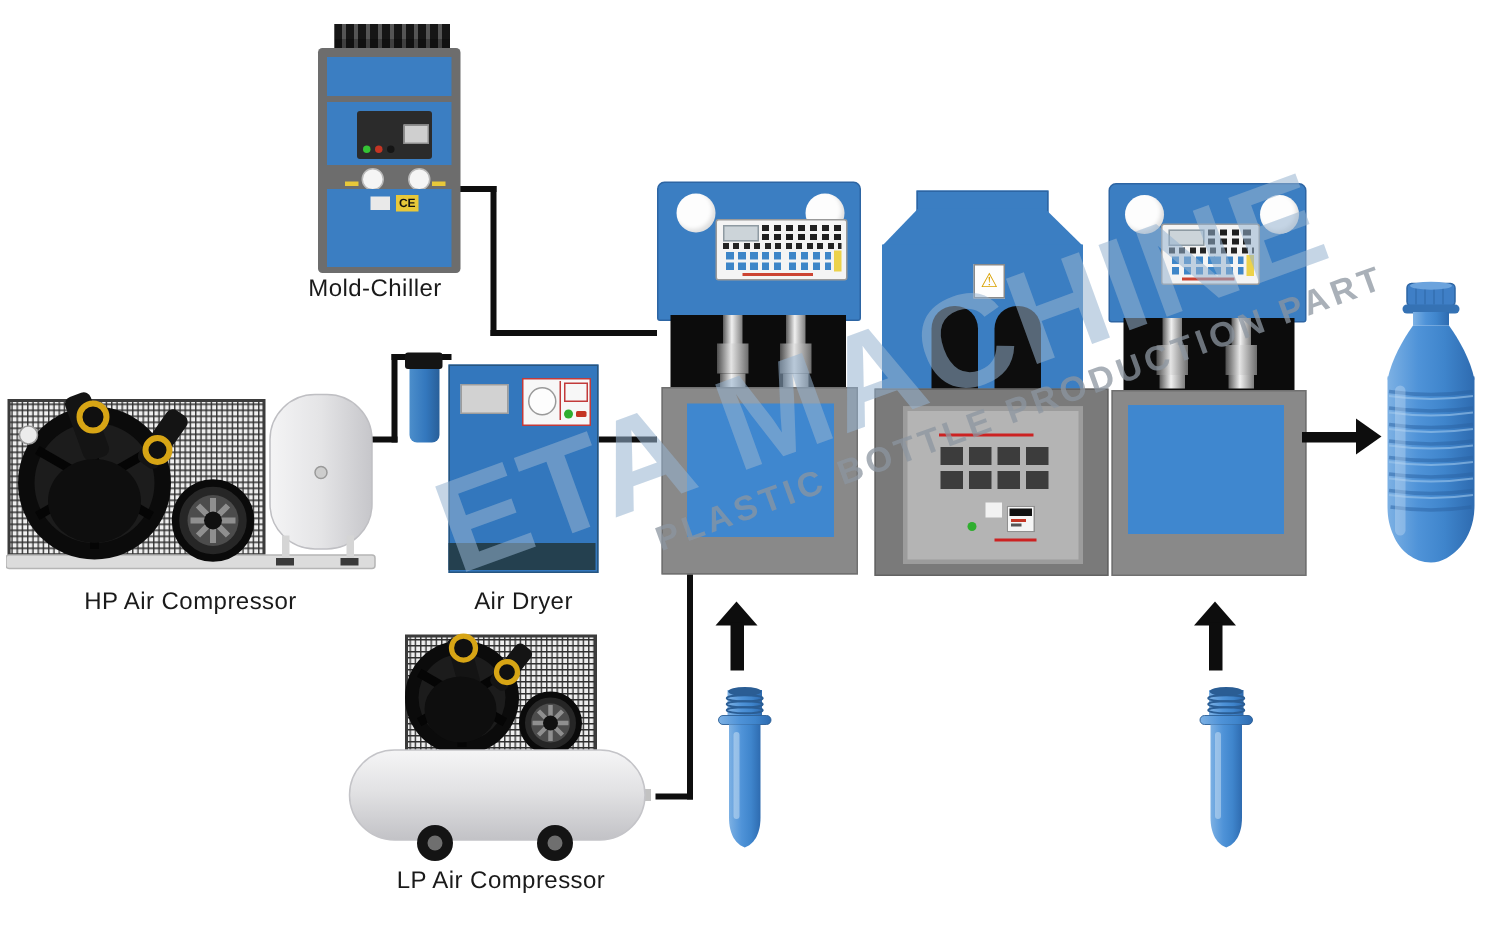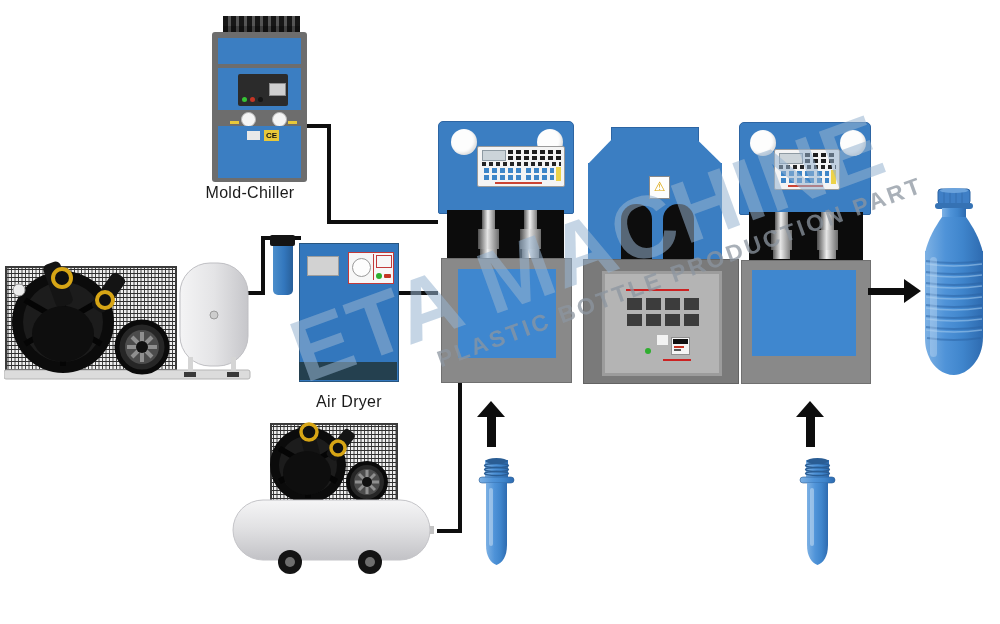--- a/index.html
+++ b/index.html
@@ -173,20 +173,21 @@
     <circle cx="101" cy="47" r="8" fill="#101010" stroke="#d7a515" stroke-width="4"></circle>
     <circle cx="15" cy="37" r="6" fill="#ececec" stroke="#9a9a9a"></circle>
     <circle cx="138" cy="94" r="25" fill="#262626"></circle>
     <circle cx="138" cy="94" r="17" fill="#4c4c4c"></circle>
     <g stroke="#8f8f8f" stroke-width="4">
       <path d="M138,79 V109 M123,94 H153 M128,84 L148,104 M148,84 L128,104"></path>
     </g>
     <circle cx="138" cy="94" r="6" fill="#101010"></circle>
     <circle cx="138" cy="94" r="25" fill="none" stroke="#0a0a0a" stroke-width="5"></circle>
   </svg>
+  <div class="lbl" style="left:37px;top:393px;width:180px">HP Air Compressor</div>
 
   <div class="abs fl-cap"></div>
   <div class="abs fl-body"></div>
   <div class="abs ad-body"></div>
   <div class="abs ad-disp"></div>
   <div class="abs ad-panel">
     <div class="ad-gauge"></div>
     <div class="ad-vline"></div>
     <div class="ad-box"></div>
     <div class="dot" style="left:27px;top:20px;width:6px;height:6px;background:#2fae2f"></div>
@@ -227,20 +228,21 @@
     </g>
     <circle cx="136" cy="64" r="5" fill="#101010"></circle>
     <circle cx="136" cy="64" r="19" fill="none" stroke="#0a0a0a" stroke-width="4"></circle>
     <rect x="197" y="108" width="6" height="8" fill="#c2c2c2"></rect>
     <rect x="2" y="82" width="197" height="60" rx="30" fill="url(#tkh)" stroke="#c4c4c8"></rect>
     <circle cx="59" cy="144" r="12" fill="#141414"></circle>
       <circle cx="59" cy="144" r="5" fill="#6f6f6f"></circle>
     <circle cx="139" cy="144" r="12" fill="#141414"></circle>
       <circle cx="139" cy="144" r="5" fill="#6f6f6f"></circle>
   </svg>
+  <div class="lbl" style="left:244px;top:579px;width:180px">LP Air Compressor</div>
 
   <div class="bm-head" style="left:438px;top:121px;width:134px;height:91px">
     <div class="porthole" style="left:12px;top:7px"></div>
     <div class="porthole" style="left:98px;top:7px"></div>
   </div>
   <div class="bm-panel" style="left:477px;top:146px;width:86px;height:39px">
     <div class="p-disp"></div>
     <div class="p-blk1"></div>
     <div class="p-blk2"></div>
     <div class="p-blk3"></div>

